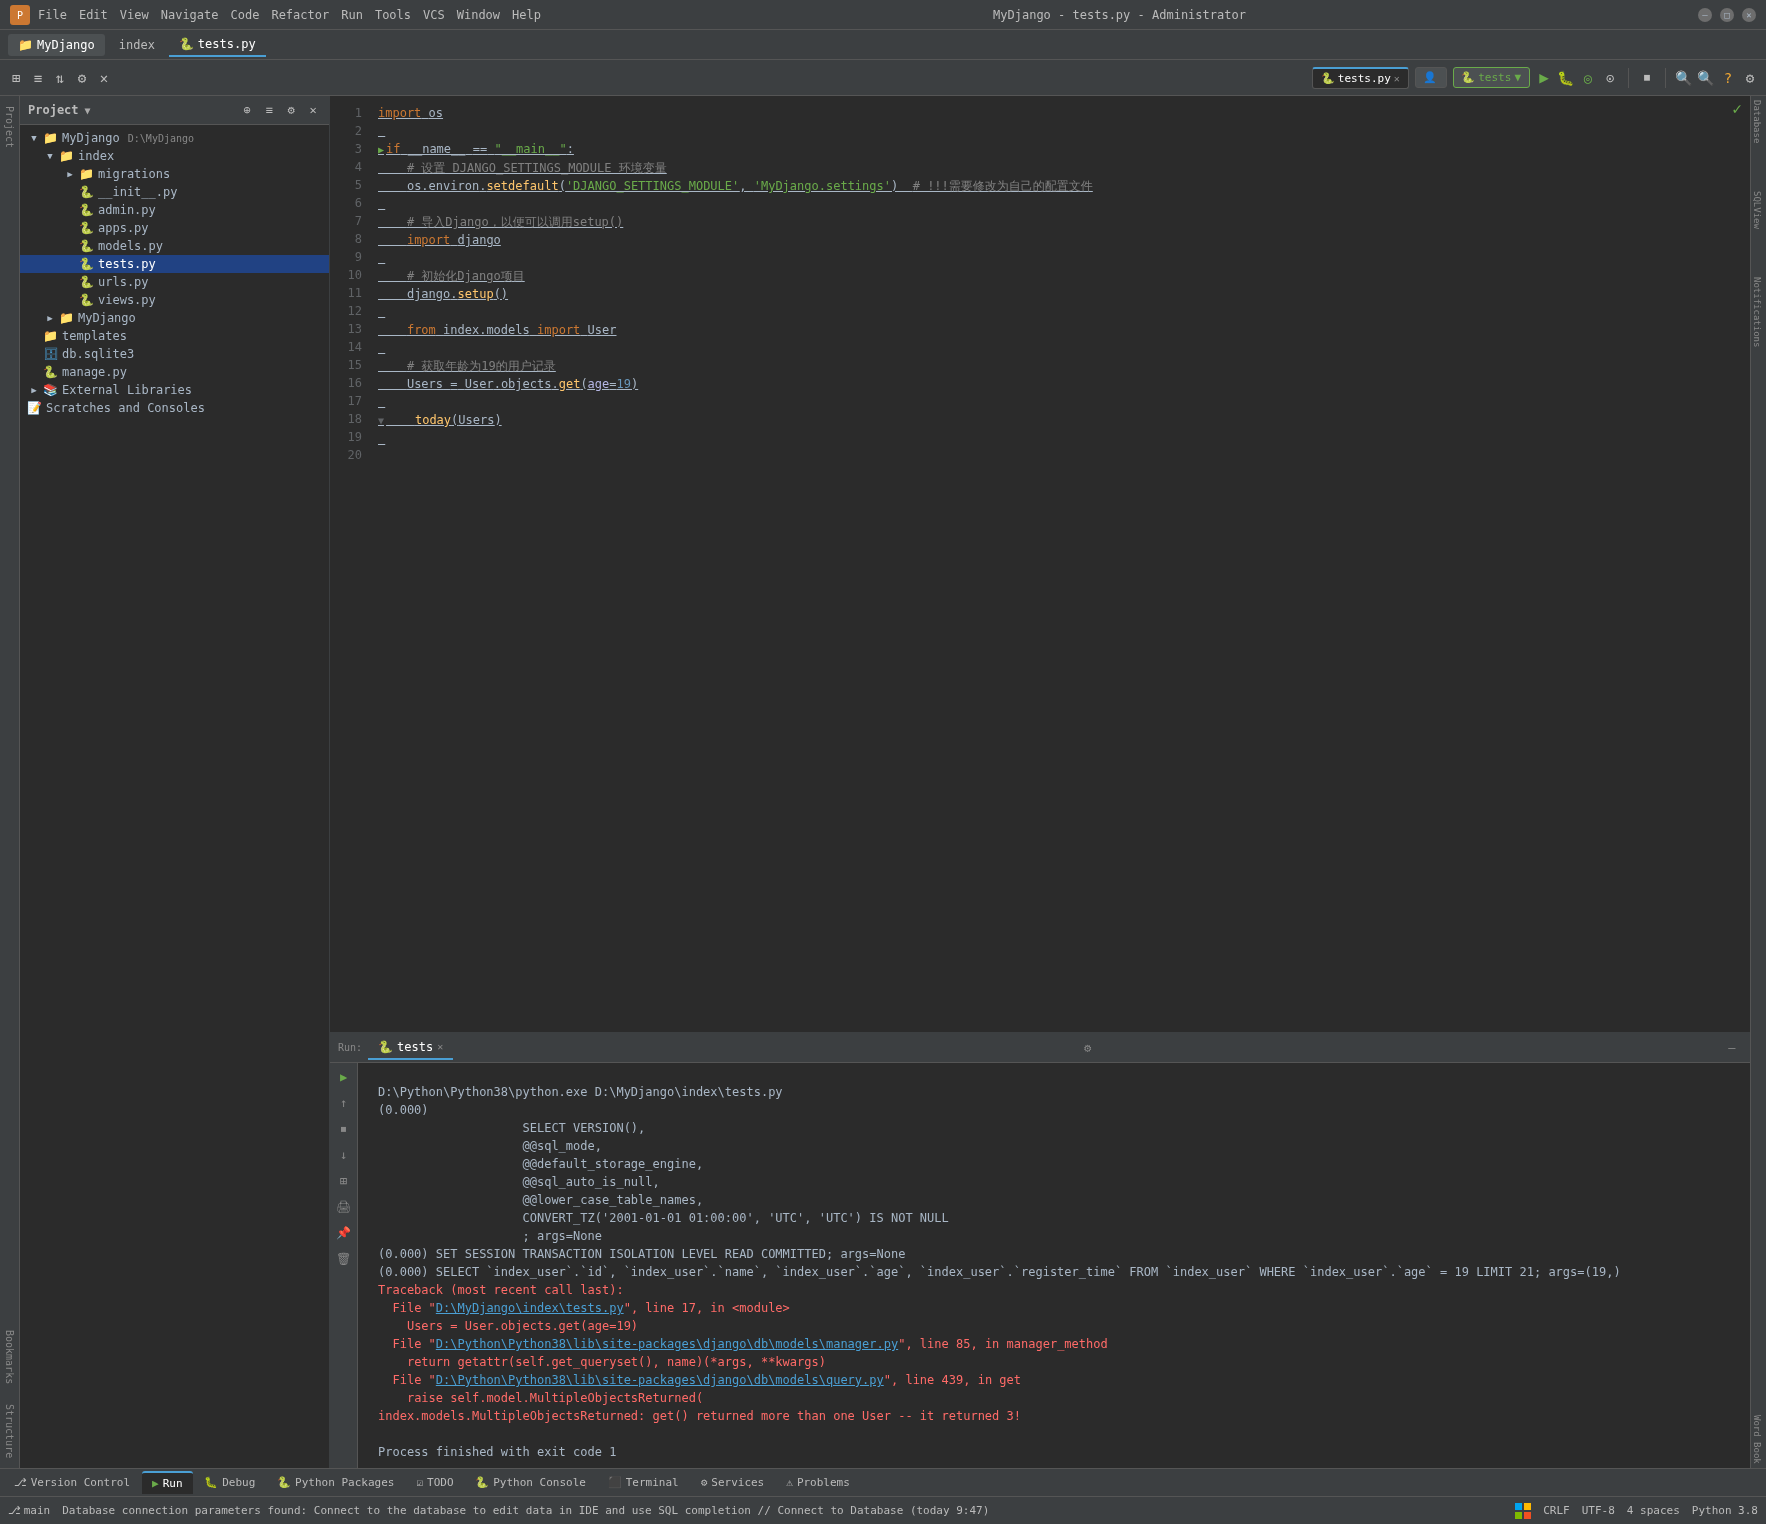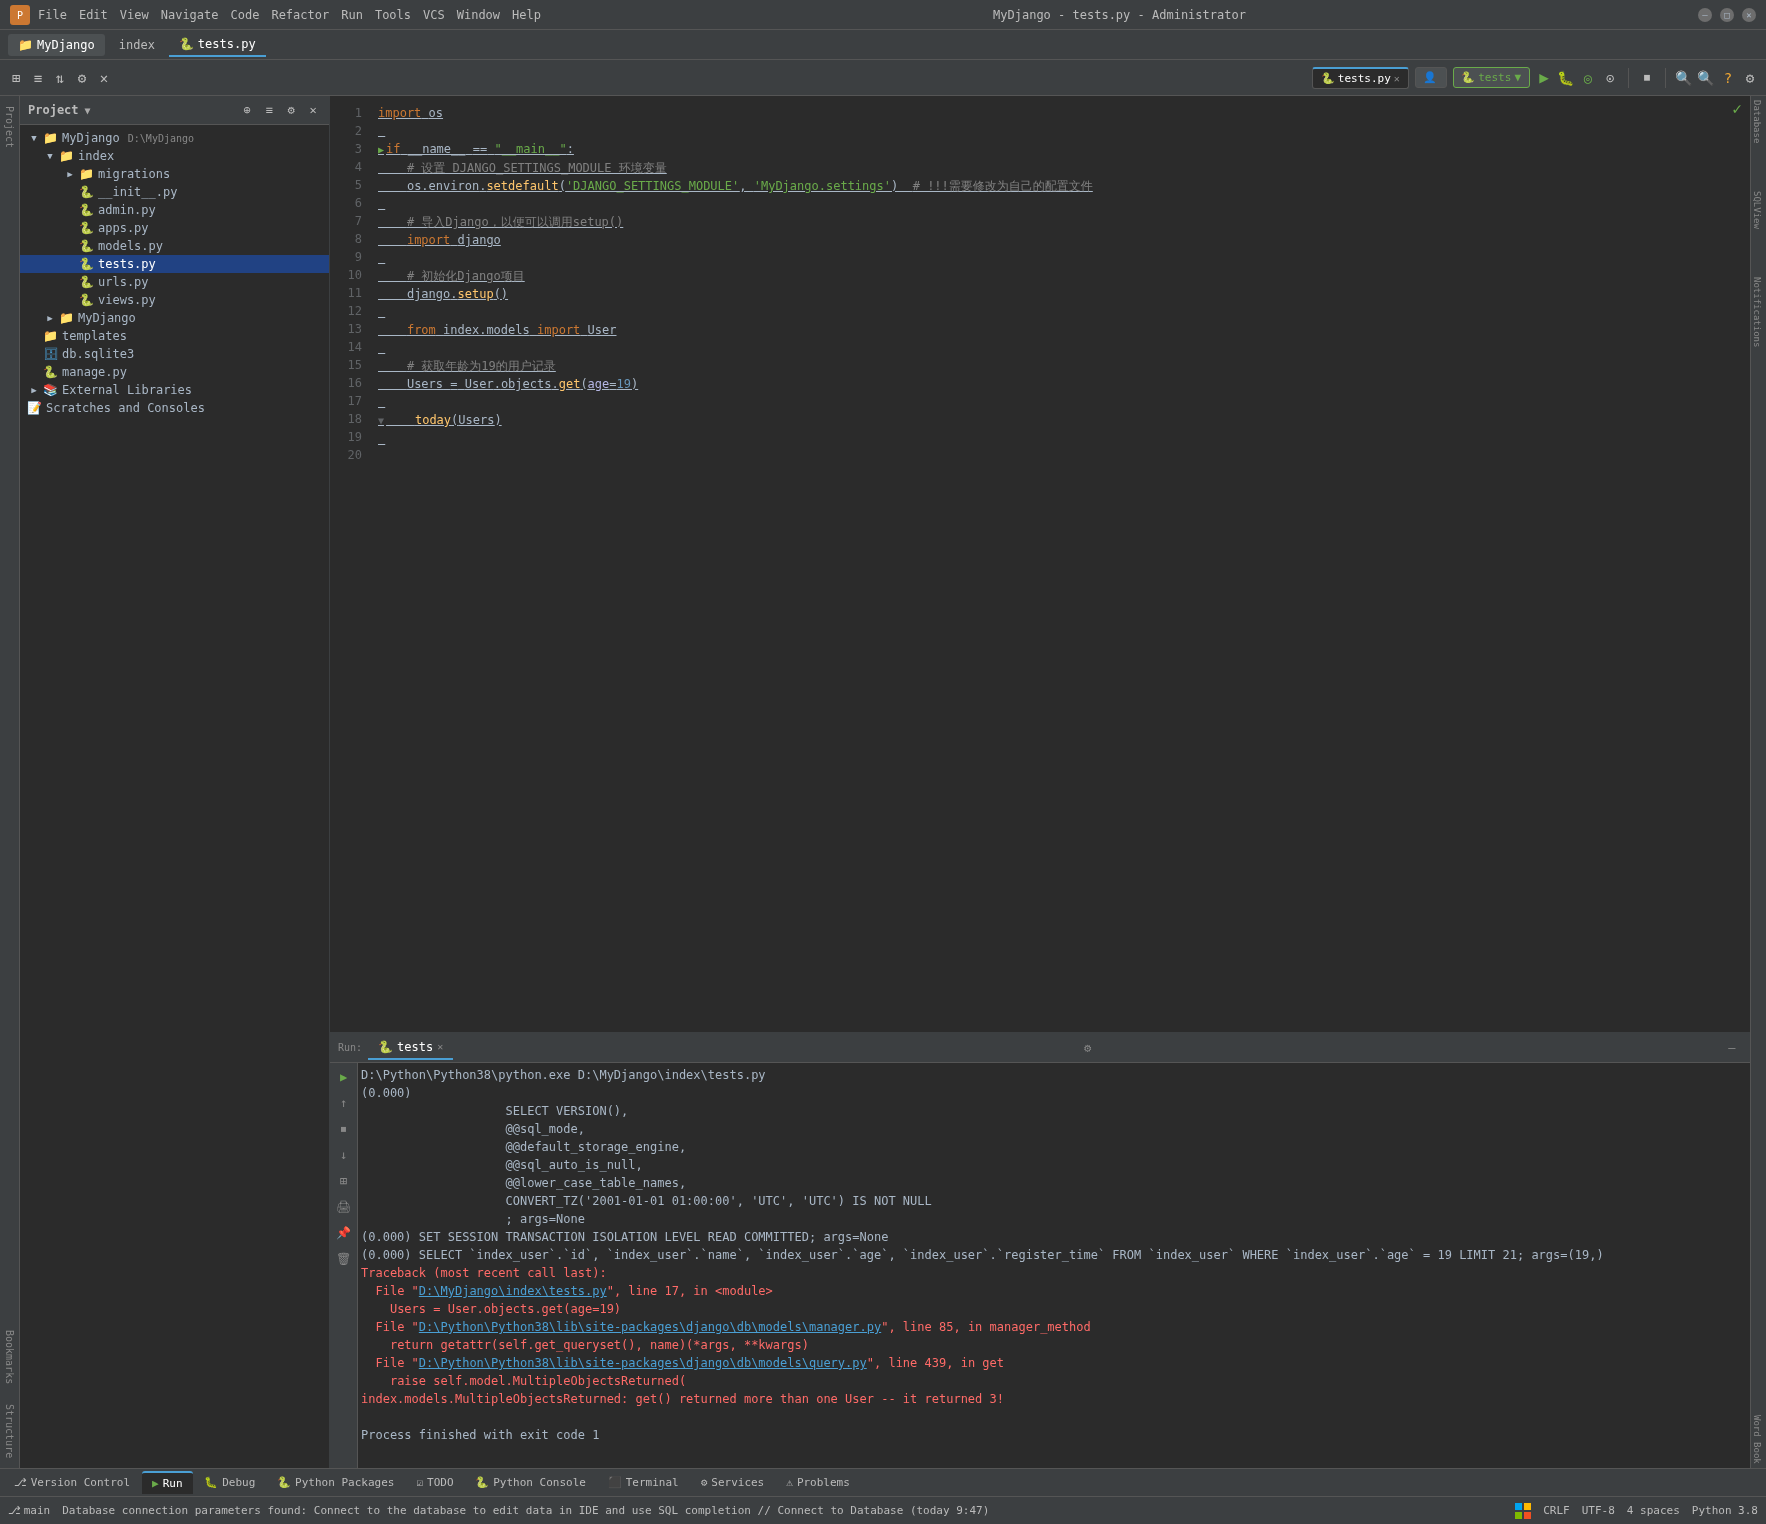--- a/index.html
+++ b/index.html
@@ -58,21 +58,21 @@
     .cls { color: #a9b7c6; }
     .op { color: #a9b7c6; }
     .var { color: #a9b7c6; }
     .param { color: #b5b6e4; }
 
     
     .run-panel { height: 436px; background: #2b2b2b; border-top: 1px solid #3c3f41; display: flex; flex-direction: column; }
     .run-panel-header { background: #3c3f41; height: 30px; display: flex; align-items: center; padding: 0 8px; gap: 6px; border-bottom: 1px solid #555; }
     .run-tab { padding: 4px 10px; font-size: 12px; color: #bbbbbb; cursor: pointer; display: flex; align-items: center; gap: 4px; }
     .run-tab.active { color: #ffffff; border-bottom: 2px solid #4a9fd4; }
-    .run-content { flex: 1; overflow-y: auto; padding: 3px; font-size: 12px; line-height: 18px; }
+    .run-content { flex: 1; overflow-y: auto; padding: 20px; font-size: 12px; line-height: 18px; }
     .run-text { color: #a9b7c6; white-space: pre-wrap; }
     .run-error { color: #ff6b68; white-space: pre-wrap; }
     .run-link { color: #4a9fd4; text-decoration: underline; cursor: pointer; }
     .run-cmd { color: #a9b7c6; }
 
     
     .status-bar { height: 28px; background: #3c3f41; display: flex; align-items: center; padding: 0 8px; gap: 12px; font-size: 11px; color: #bbbbbb; border-top: 1px solid #555; }
     .status-left { display: flex; align-items: center; gap: 12px; }
     .status-right { margin-left: auto; display: flex; align-items: center; gap: 12px; }
     .status-item { cursor: pointer; display: flex; align-items: center; gap: 3px; }

